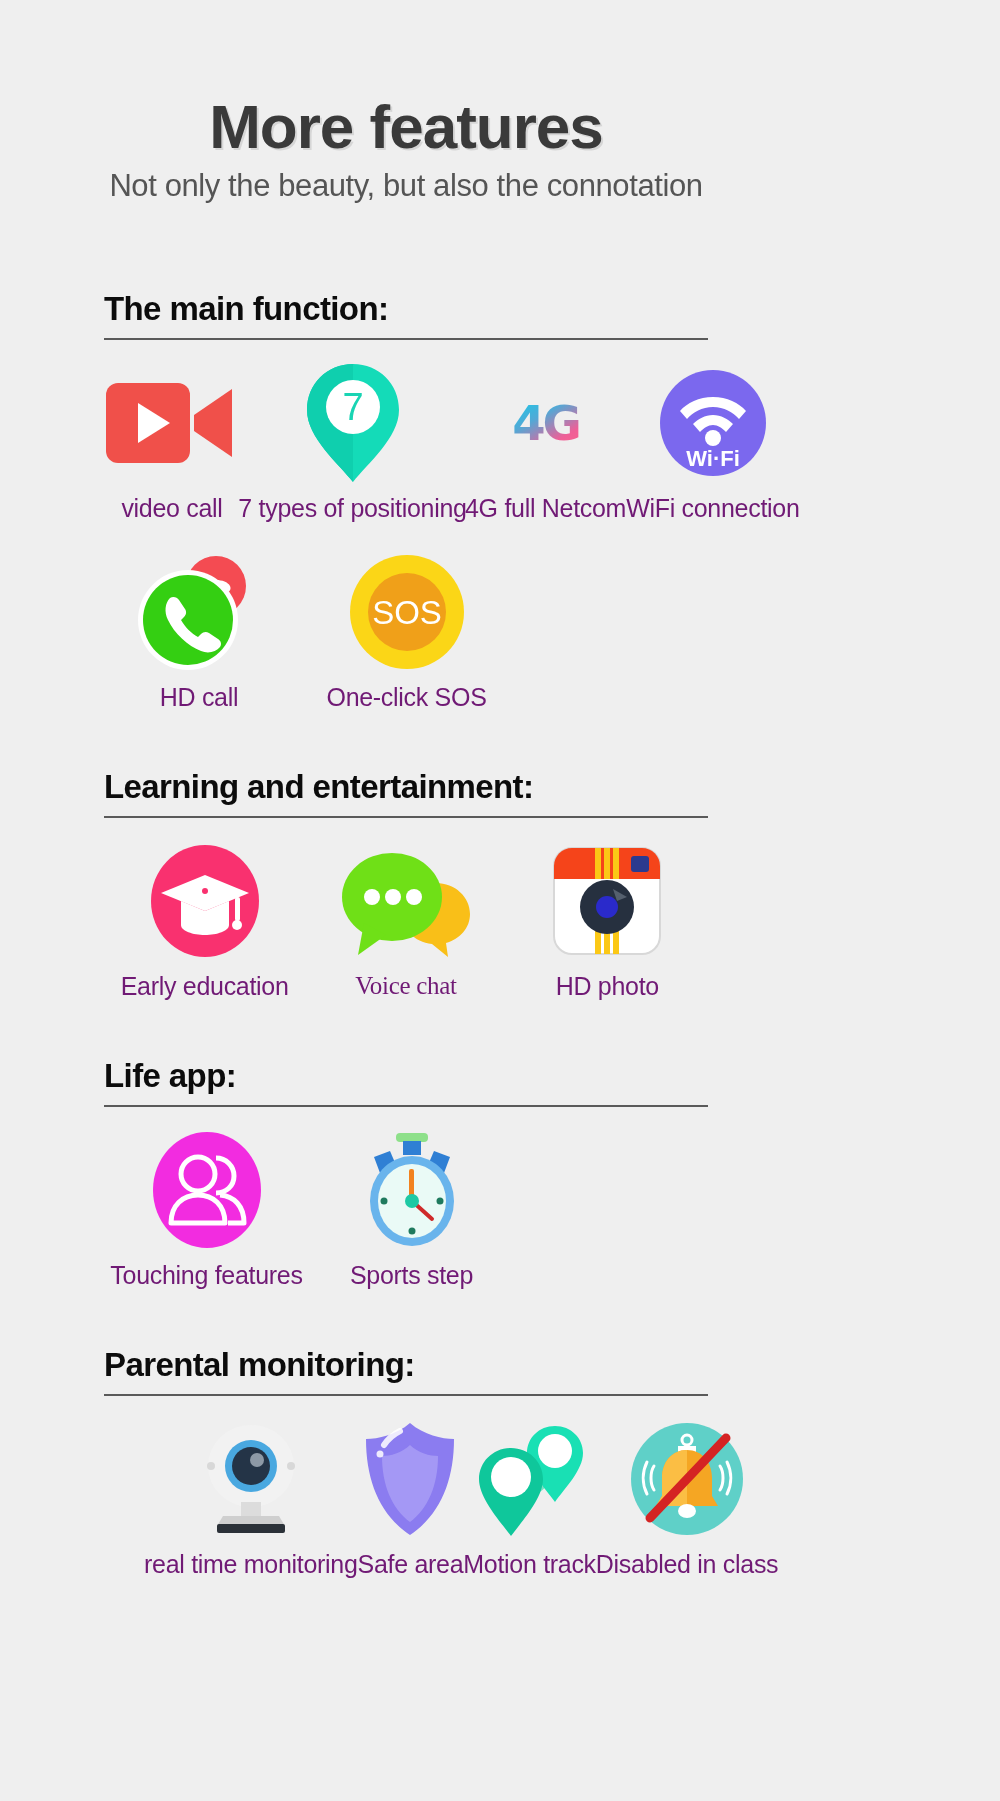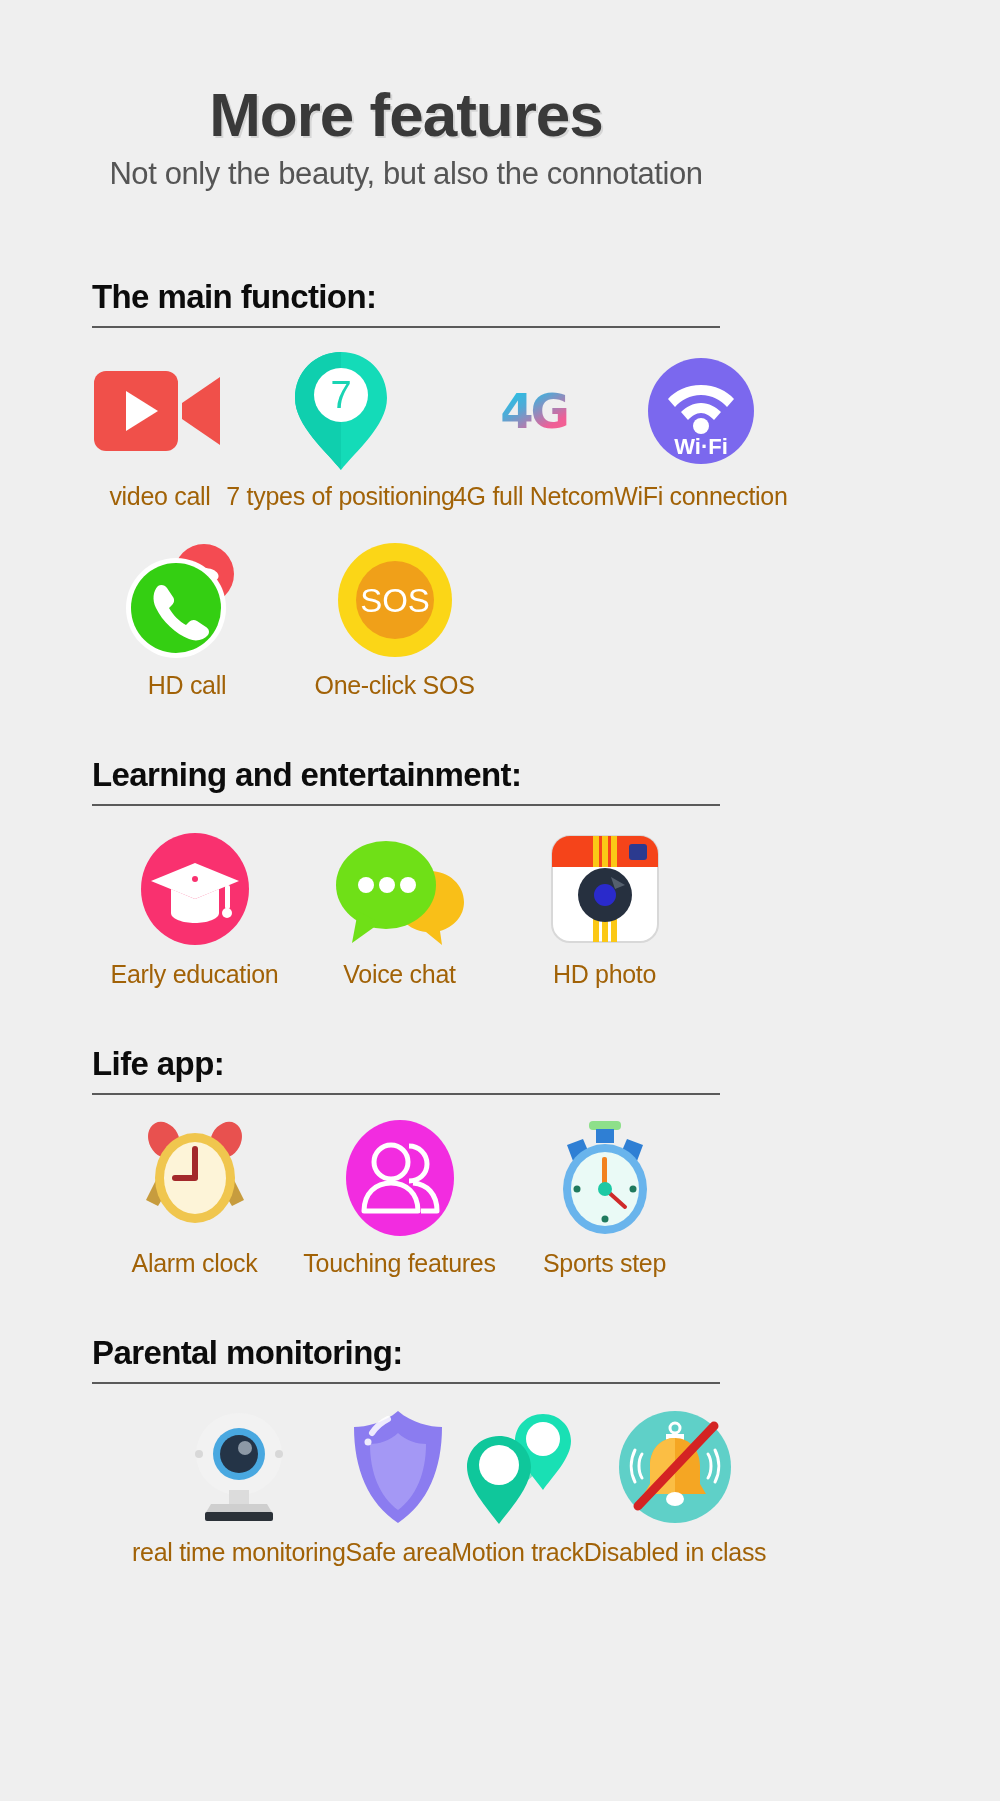--- a/index.html
+++ b/index.html
@@ -8,21 +8,21 @@
     height: 1801px;
     background: #efefef;
     font-family: "Liberation Sans", sans-serif;
     overflow: hidden;
   }
   .page {
     width: 812px;
     height: 1801px;
     background: #efefef;
     position: relative;
-    padding: 4px;
+    padding: 16px;
   }
 
   
   .hero-title {
     text-align: center;
     font-size: 62px;
     font-weight: 700;
     color: #3a3a3a;
     letter-spacing: -1px;
     padding-top: 80px;
@@ -68,21 +68,21 @@
   .tile-icon {
     height: 118px;
     display: flex;
     align-items: center;
     justify-content: center;
     position: relative;
   }
   .tile-label {
     margin-top: 12px;
     font-size: 25px;
-    color: #a16207;
+    color: #701a75;
     white-space: nowrap;
     letter-spacing: -0.3px;
   }
 
   
   .ic { display: block; }
 
   
   .g4 {
     font-size: 48px;
@@ -198,21 +198,21 @@
             <path d="M56 32 L100 50 L56 68 L12 50 Z" fill="#ffffff"></path>
             <path d="M32 58 L32 82 C32 88 44 92 56 92 C68 92 80 88 80 82 L80 58 L56 68 Z" fill="#ffffff"></path>
             <rect x="86" y="54" width="5" height="24" rx="2" fill="#ffffff"></rect>
             <circle cx="88" cy="82" r="5" fill="#ffffff"></circle>
             <circle cx="56" cy="48" r="3" fill="#f9316f"></circle>
           </svg>
         </div>
         <div class="tile-label">Early education</div>
       </div>
 
-      <div class="tile" style="width:205px;">
+      <div class="tile" style="width:205px;font-family:Liberation Serif, serif;">
         <div class="tile-icon">
           <svg class="ic" width="132" height="116" viewBox="0 0 132 116">
             <path d="M96 40 C115 40 130 54 130 71 C130 85 120 96 106 100 L108 114 L92 101 C74 99 62 86 62 71 C62 54 77 40 96 40 Z" fill="#f9bf18"></path>
             <ellipse cx="52" cy="54" rx="50" ry="44" fill="#6fe017"></ellipse>
             <path d="M24 80 L18 112 L46 92 Z" fill="#6fe017"></path>
             <circle cx="32" cy="54" r="8" fill="#ffffff"></circle>
             <circle cx="53" cy="54" r="8" fill="#ffffff"></circle>
             <circle cx="74" cy="54" r="8" fill="#ffffff"></circle>
           </svg>
         </div>
@@ -240,35 +240,20 @@
       </div>
     </div>
   </div>
 
   <div class="section sp-sec">
     <div class="section-head">Life app:</div>
     <div class="rule"></div>
 
     <div class="tiles">
 
-      <div class="tile" style="width:205px;">
-        <div class="tile-icon">
-          <svg class="ic" width="118" height="116" viewBox="0 0 118 116">
-            <path d="M24 52 L10 80 L22 86 L38 60 Z" fill="#c79c3e"></path>
-            <path d="M94 52 L108 80 L96 86 L80 60 Z" fill="#c79c3e"></path>
-            <ellipse cx="28" cy="20" rx="15" ry="19" transform="rotate(-28 28 20)" fill="#e8514f"></ellipse>
-            <ellipse cx="90" cy="20" rx="15" ry="19" transform="rotate(28 90 20)" fill="#e8514f"></ellipse>
-            <ellipse cx="59" cy="58" rx="40" ry="45" fill="#f0c64e"></ellipse>
-            <ellipse cx="59" cy="58" rx="31" ry="36" fill="#fdf4d8"></ellipse>
-            <rect x="56" y="26" width="6" height="34" rx="3" fill="#a3292b"></rect>
-            <rect x="36" y="55" width="26" height="6" rx="3" fill="#a3292b"></rect>
-          </svg>
-        </div>
-        <div class="tile-label">Alarm clock</div>
-      </div>
 
       <div class="tile" style="width:205px;">
         <div class="tile-icon">
           <svg class="ic" width="114" height="118" viewBox="0 0 114 118">
             <ellipse cx="57" cy="59" rx="54" ry="58" fill="#f22ce0"></ellipse>
             <circle cx="48" cy="43" r="17" fill="none" stroke="#ffffff" stroke-width="5"></circle>
             <path d="M21 92 C21 74 33 64 48 64 C63 64 75 74 75 92 Z" fill="none" stroke="#ffffff" stroke-width="5" stroke-linejoin="round"></path>
             <path d="M66 27 C76 27 84 35 84 45 C84 55 76 62 66 62" fill="none" stroke="#ffffff" stroke-width="5"></path>
             <path d="M70 64 C84 65 94 75 94 92 L78 92" fill="none" stroke="#ffffff" stroke-width="5" stroke-linejoin="round"></path>
           </svg>

